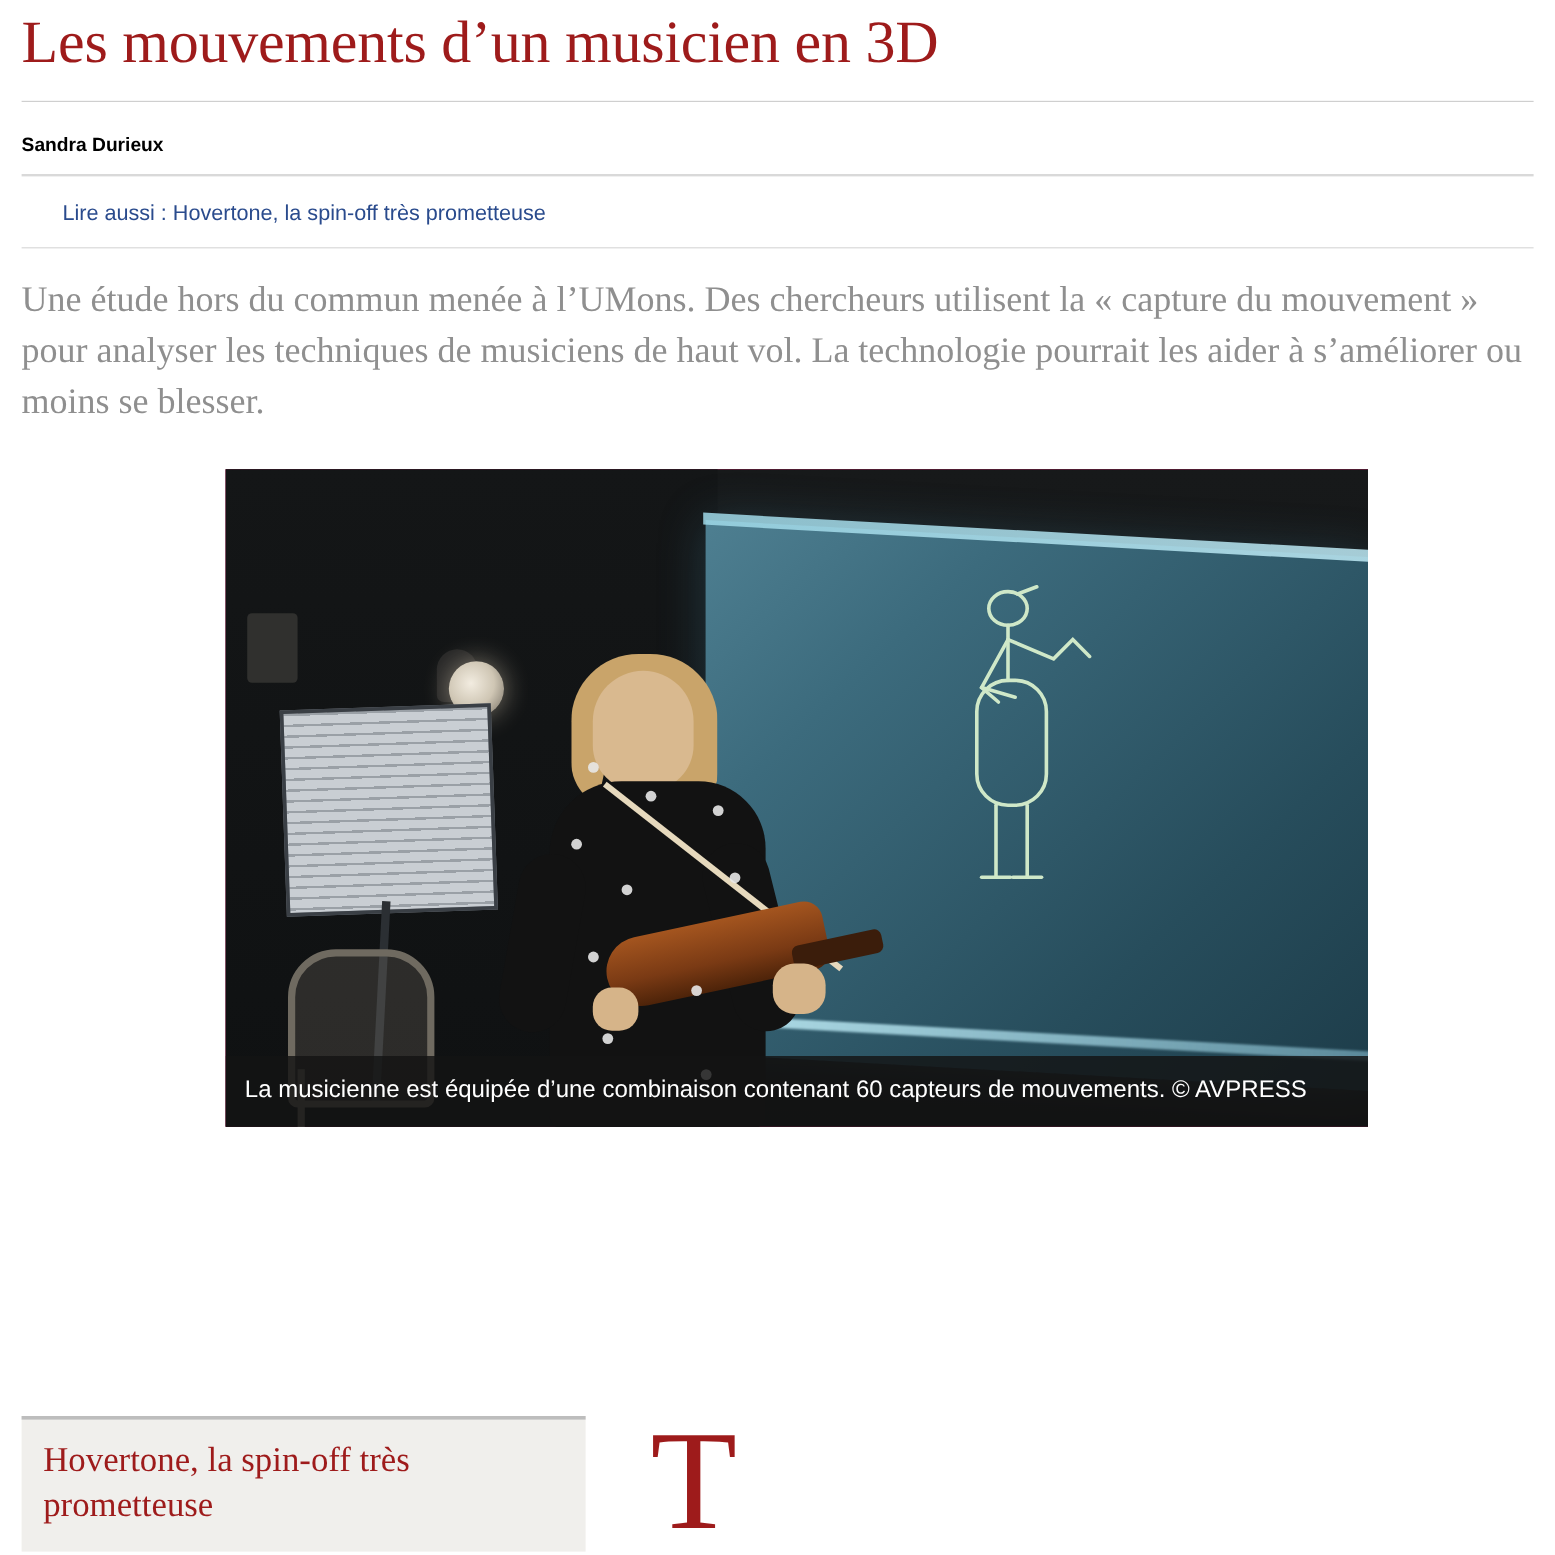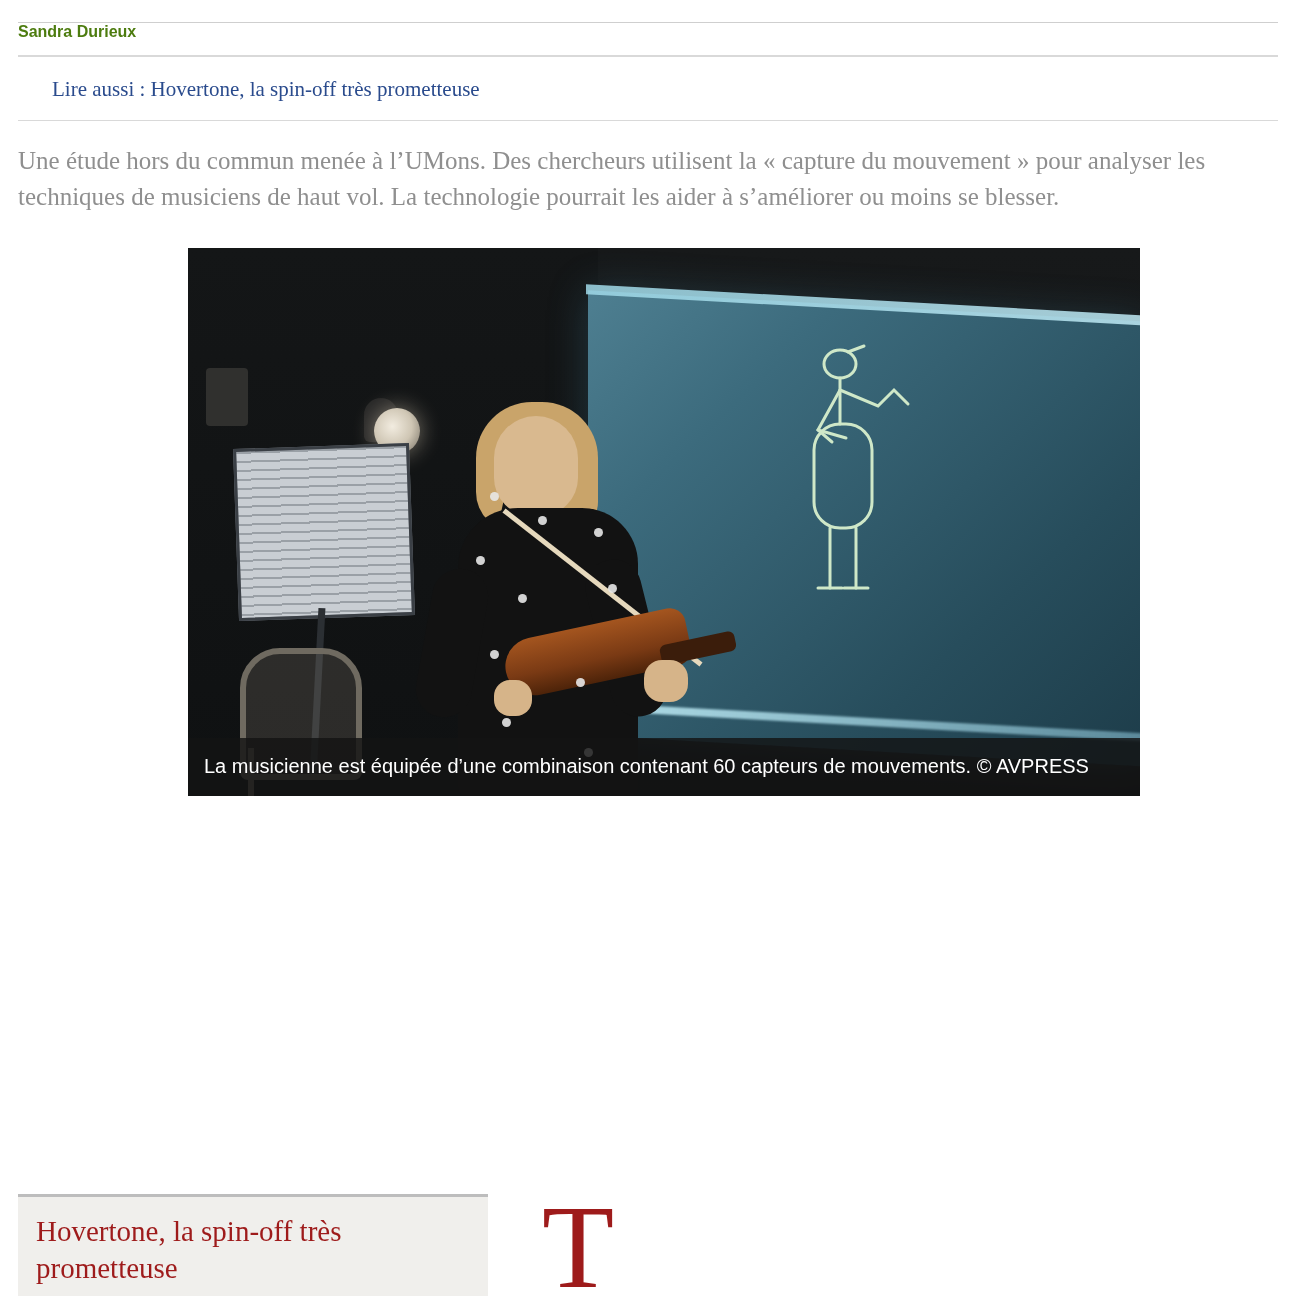--- a/index.html
+++ b/index.html
@@ -31,50 +31,50 @@
     letter-spacing: -0.2px;
   }
   .rule {
     border-top: 1px solid #cfcfcf;
     margin: 22px 0 0 0;
   }
   .byline {
     font-family: "Liberation Sans", sans-serif;
     font-size: 16px;
     font-weight: bold;
-    color: #4d7c0f;
-    margin-top: 0;
+    color: #000000;
+    margin-top: 28px;
   }
   .published {
     font-family: "Liberation Sans", sans-serif;
     font-size: 16px;
     color: #5a5a5a;
     margin-top: 6px;
   }
   .rule2 {
     border-top: 2px solid #d9d9d9;
     margin: 14px 0 0 0;
   }
   .readalso {
-    font-family: Liberation Serif, serif;
-    font-size: 21px;
+    font-family: Liberation Sans, sans-serif;
+    font-size: 18px;
     color: #2a4b8d;
     margin: 20px 0 0 34px;
   }
   .readalso a {
     color: #2a4b8d;
     text-decoration: none;
   }
   .rule3 {
     border-top: 1px solid #d9d9d9;
     margin: 18px 0 0 0;
   }
   .standfirst {
     font-family: "Liberation Serif", serif;
-    font-size: 25px;
+    font-size: 30px;
     line-height: 1.42;
     color: #8f8f8f;
     margin: 22px 0 0 0;
     max-width: 1258px;
   }
   .figure {
     position: relative;
     width: 952px;
     margin: 34px 0 0 170px;
     background: #1a1a1a;
@@ -319,20 +319,21 @@
     color: #9e1b1b;
     margin: 6px 14px 0 0;
   }
   .body-text { padding-top: 4px; }
 </style>
 </head>
 <body>
 
 <div class="page">
 
+  <h1 class="headline">Les mouvements d’un musicien en 3D</h1>
 
   <div class="rule"></div>
 
   <div class="byline">Sandra Durieux</div>
 
   <div class="rule2"></div>
 
   <div class="readalso"><span>Lire aussi : </span><a href="#">Hovertone, la spin-off très prometteuse</a></div>
 
   <div class="rule3"></div>

